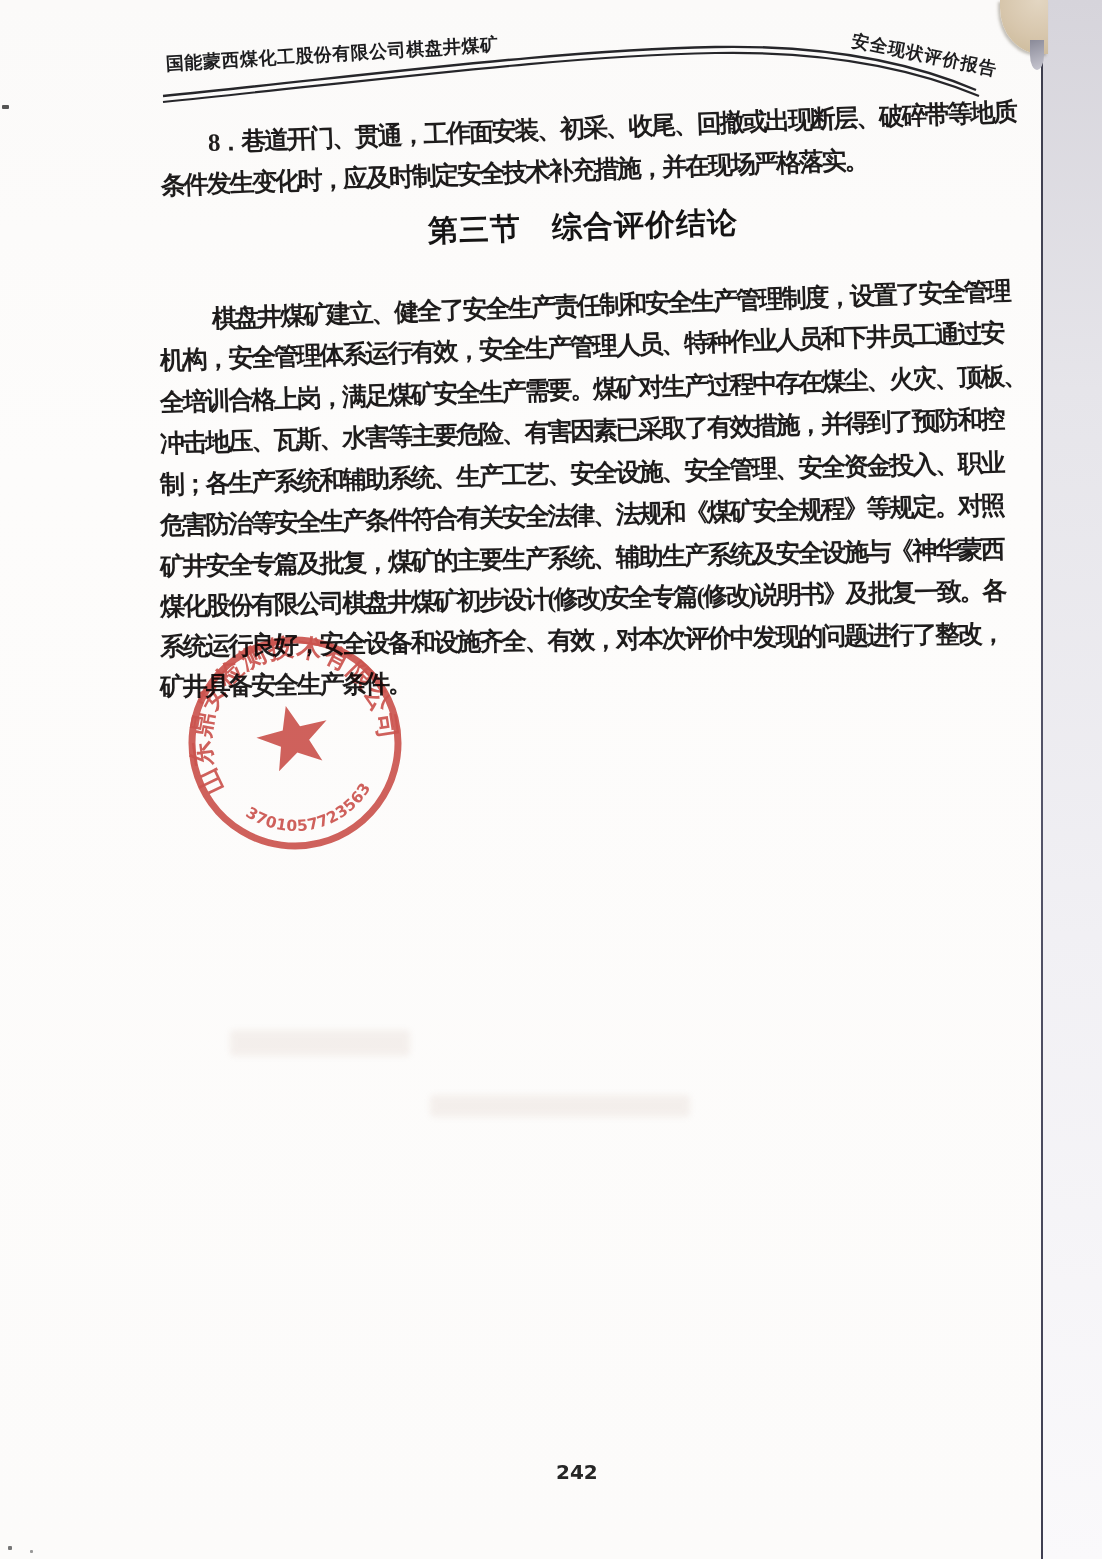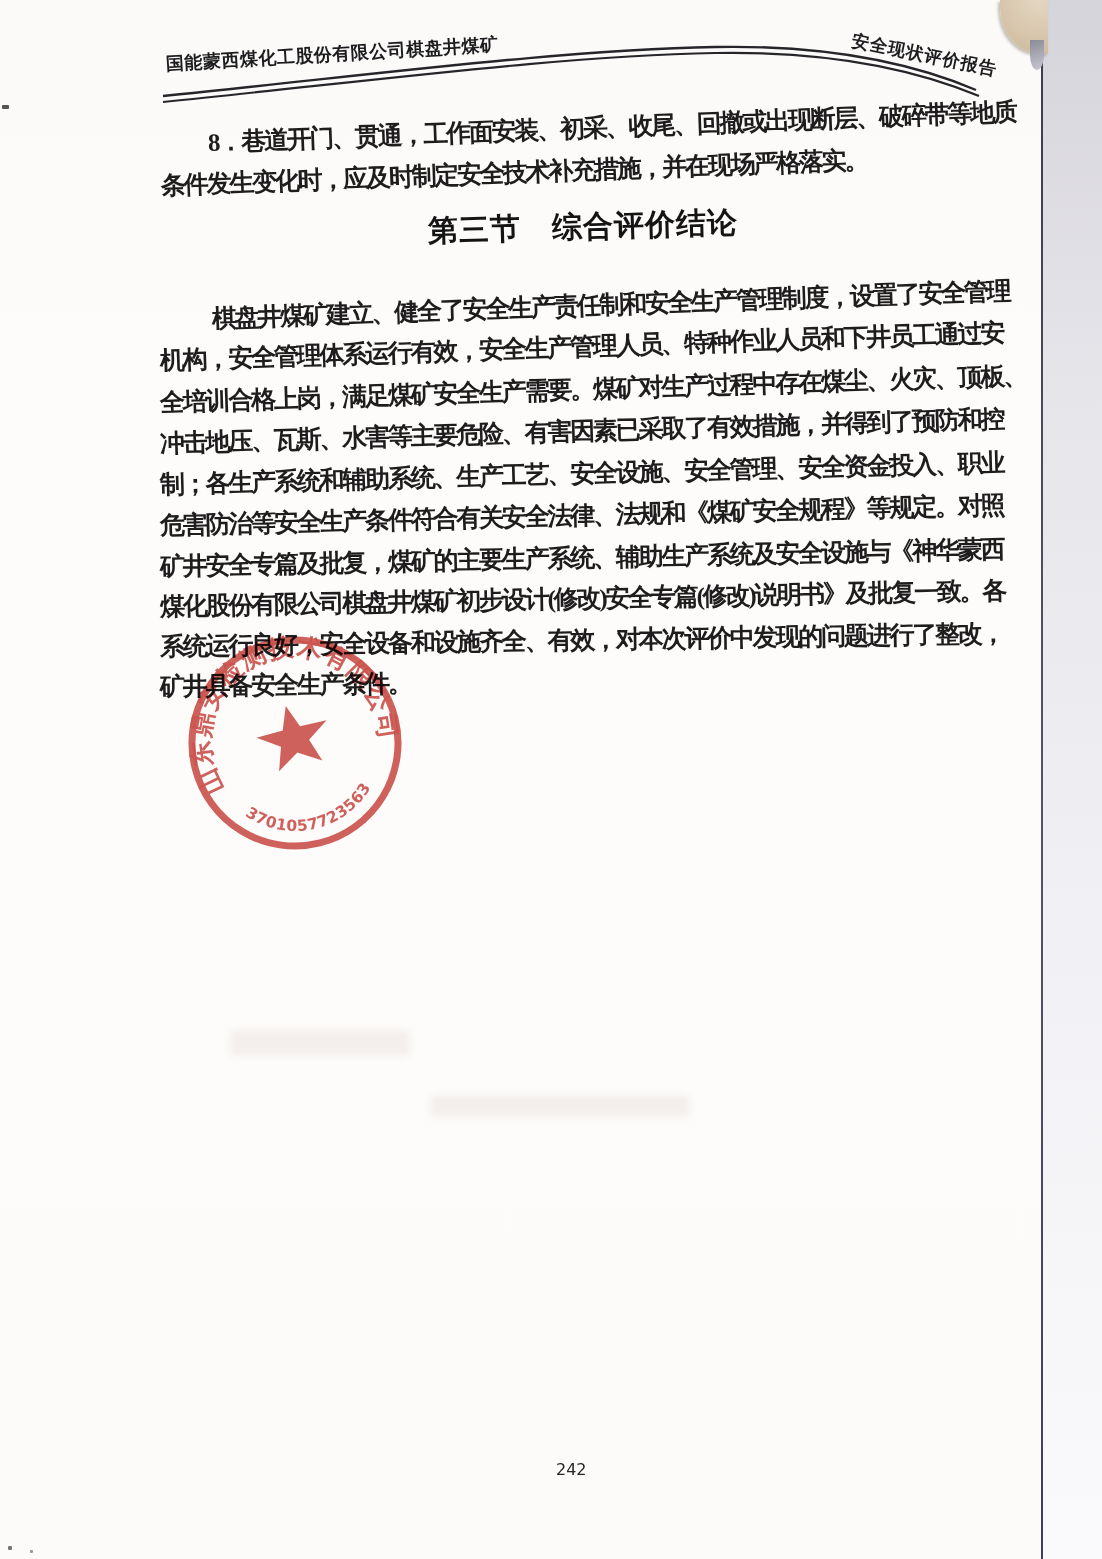--- a/index.html
+++ b/index.html
@@ -52,21 +52,21 @@
     font-size:25px; font-weight:600; letter-spacing:-2.2px;
     transform-origin:0 50%;
   }
   .heading {
     position:absolute; left:428px; top:211px; white-space:nowrap;
     font-size:30px; font-weight:700; color:#151414; letter-spacing:1px;
     transform:rotate(-1.6deg); transform-origin:0 50%;
   }
   .pagenum {
     position:absolute; left:556px; top:1460px;
-    font-size:16px; color:#262626; font-family:"DejaVu Sans", sans-serif;
+    font-size:20px; color:#262626; font-family:"DejaVu Sans", sans-serif;font-weight:bold;
   }
 
   
   .stamp {
     position:absolute; left:175px; top:623px; width:240px; height:240px;
     transform:rotate(-14deg); mix-blend-mode:multiply; opacity:.9;
   }
   .seal-arc-text { font-size:25px; font-weight:700; letter-spacing:1px; }
   .seal-num { font-size:15.5px; font-weight:700; letter-spacing:1.5px; font-family:"DejaVu Sans", sans-serif; }
 

